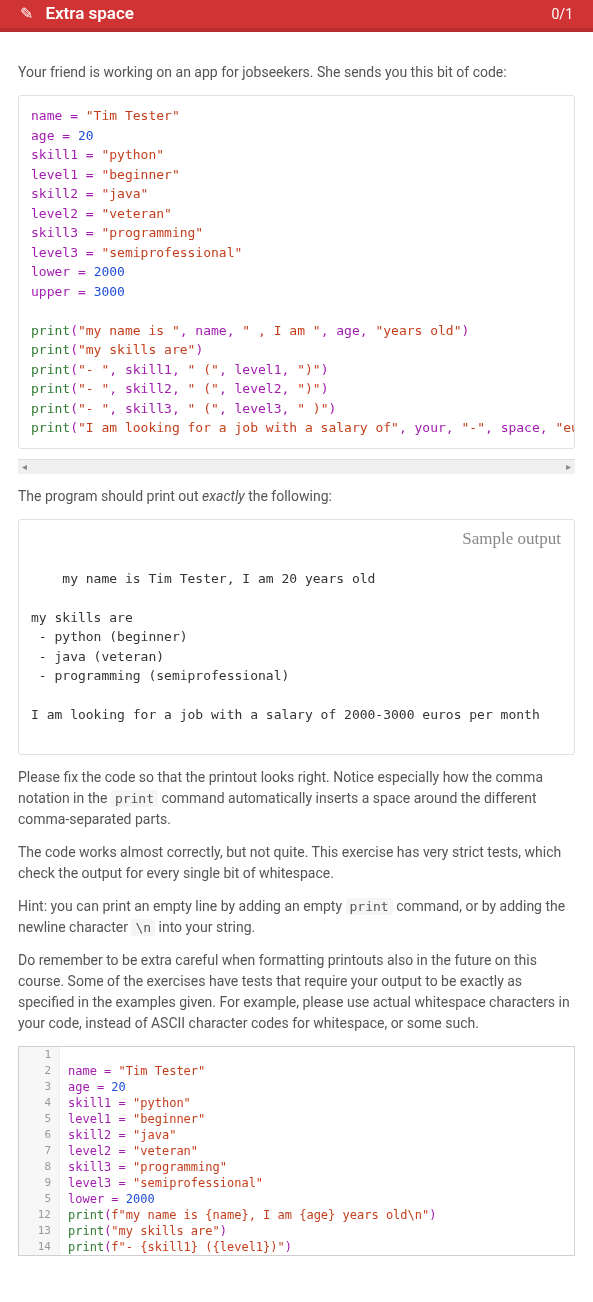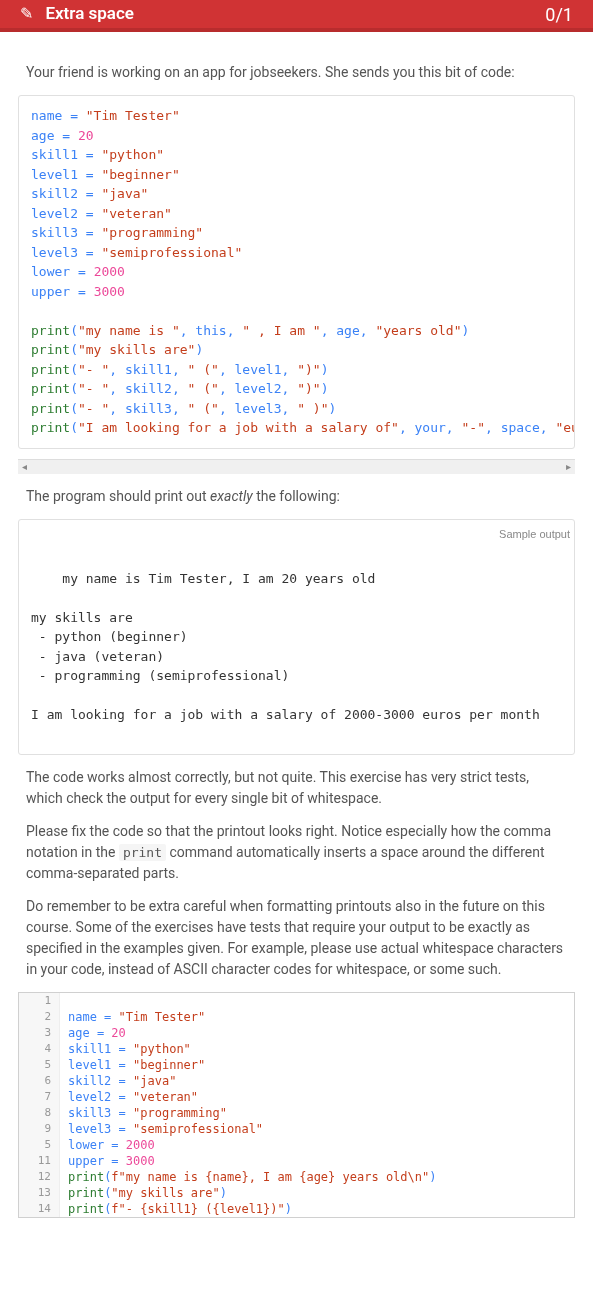--- a/index.html
+++ b/index.html
@@ -1,26 +1,26 @@
 <!DOCTYPE html>
 <html><head>
 <meta charset="utf-8">
 <style>
 html,body{margin:0;padding:0;font-family:-apple-system,BlinkMacSystemFont,"Segoe UI",Roboto,sans-serif;background:#fff;color:#333;font-size:14px;line-height:1.5}
 .header{background:#d03334;color:#fff;padding:0 20px;display:flex;align-items:center;height:28px;overflow:hidden;border-bottom:4px solid #b82c2d}
 .header-icon{margin-right:12px;font-size:16px}
 .header-title{font-size:17px;font-weight:600;flex:1}
-.header-score{font-size:18px}
+.header-score{font-size:14px}
 .content{padding:18px}
-p{color:#555;margin:12px 8px}
+p{color:#555;margin:12px 0}
 .codebox{border:1px solid #e0e0e0;border-radius:3px;padding:10px 12px;font-family:Consolas,Monaco,monospace;font-size:13px;overflow-x:auto;white-space:pre;margin:10px 0;position:relative}
-.sample-label{position:absolute;top:6px;right:4px;font-size:11px;color:#888;font-family:Liberation Sans, sans-serif}
-.kw{color:#3b82f6}
+.sample-label{position:absolute;top:6px;right:13px;font-size:17px;color:#888;font-family:Liberation Serif, serif}
+.kw{color:#a21caf}
 .str{color:#c43e1c}
-.num{color:#ec4899}
+.num{color:#1d4ed8}
 .fn{color:#2e7d32}
 .inline-code{font-family:Consolas,Monaco,monospace;background:#f5f5f5;padding:1px 4px;border-radius:2px;font-size:13px}
 em{}
 .editor{border:1px solid #d0d0d0;font-family:Consolas,Monaco,monospace;font-size:12px;overflow:hidden}
 .editor-row{display:flex}
 .gutter{background:#f7f7f7;color:#999;text-align:right;padding:0 8px;user-select:none;min-width:24px;border-right:1px solid #eee;font-size:11px;line-height:16px}
 .line{line-height:16px;padding-left:8px;white-space:pre}
 .scrollhint{height:14px;background:#f0f0f0;border-top:1px solid #ddd;display:flex;justify-content:space-between;align-items:center;padding:0 4px;font-size:10px;color:#888}
 </style>
 </head>
@@ -39,21 +39,21 @@
 <span class="kw">age = </span><span class="num">20</span>
 <span class="kw">skill1 = </span><span class="str">"python"</span>
 <span class="kw">level1 = </span><span class="str">"beginner"</span>
 <span class="kw">skill2 = </span><span class="str">"java"</span>
 <span class="kw">level2 = </span><span class="str">"veteran"</span>
 <span class="kw">skill3 = </span><span class="str">"programming"</span>
 <span class="kw">level3 = </span><span class="str">"semiprofessional"</span>
 <span class="kw">lower = </span><span class="num">2000</span>
 <span class="kw">upper = </span><span class="num">3000</span>
 <span class="kw"></span>
-<span class="fn">print</span><span class="kw">(</span><span class="str">"my name is "</span><span class="kw">, this, </span><span class="str">" , I am "</span><span class="kw">, age, </span><span class="str">"years old"</span><span class="kw">)</span>
+<span class="fn">print</span><span class="kw">(</span><span class="str">"my name is "</span><span class="kw">, name, </span><span class="str">" , I am "</span><span class="kw">, age, </span><span class="str">"years old"</span><span class="kw">)</span>
 <span class="fn">print</span><span class="kw">(</span><span class="str">"my skills are"</span><span class="kw">)</span>
 <span class="fn">print</span><span class="kw">(</span><span class="str">"- "</span><span class="kw">, skill1, </span><span class="str">" ("</span><span class="kw">, level1, </span><span class="str">")"</span><span class="kw">)</span>
 <span class="fn">print</span><span class="kw">(</span><span class="str">"- "</span><span class="kw">, skill2, </span><span class="str">" ("</span><span class="kw">, level2, </span><span class="str">")"</span><span class="kw">)</span>
 <span class="fn">print</span><span class="kw">(</span><span class="str">"- "</span><span class="kw">, skill3, </span><span class="str">" ("</span><span class="kw">, level3, </span><span class="str">" )"</span><span class="kw">)</span>
 <span class="fn">print</span><span class="kw">(</span><span class="str">"I am looking for a job with a salary of"</span><span class="kw">, your, </span><span class="str">"-"</span><span class="kw">, space, </span><span class="str">"euros per mo</span></div>
   <div class="scrollhint">
       <span>◂</span>
       <span>▸</span>
     </div>
 
@@ -64,22 +64,23 @@
     <span id="sample-text">my name is Tim Tester, I am 20 years old
 
 my skills are
  - python (beginner)
  - java (veteran)
  - programming (semiprofessional)
 
 I am looking for a job with a salary of 2000-3000 euros per month</span>
   </div>
 
+  <p id="p-fix2">Please fix the code so that the printout looks right. Notice especially how the comma notation in the <span class="inline-code">print</span> command automatically inserts a space around the different comma-separated parts.</p>
   <p>The code works almost correctly, but not quite. This exercise has very strict tests, which check the output for every single bit of whitespace.</p>
-  <p id="p-fix2">Please fix the code so that the printout looks right. Notice especially how the comma notation in the <span class="inline-code">print</span> command automatically inserts a space around the different comma-separated parts.</p>
+  <p id="p-hint">Hint: you can print an empty line by adding an empty <span class="inline-code">print</span> command, or by adding the newline character <span class="inline-code">\n</span> into your string.</p>
   <p>Do remember to be extra careful when formatting printouts also in the future on this course. Some of the exercises have tests that require your output to be exactly as specified in the examples given. For example, please use actual whitespace characters in your code, instead of ASCII character codes for whitespace, or some such.</p>
 
   <div class="editor" id="editor">
       <div class="editor-row">
         <div class="gutter">1</div>
         <div class="line"><span class="kw"></span></div>
       </div>
       <div class="editor-row">
         <div class="gutter">2</div>
         <div class="line"><span class="kw">name = </span><span class="str">"Tim Tester"</span></div>
@@ -110,24 +111,20 @@
       </div>
       <div class="editor-row">
         <div class="gutter">9</div>
         <div class="line"><span class="kw">level3 = </span><span class="str">"semiprofessional"</span></div>
       </div>
       <div class="editor-row">
         <div class="gutter">5</div>
         <div class="line"><span class="kw">lower = </span><span class="num">2000</span></div>
       </div>
       <div class="editor-row">
-        <div class="gutter">11</div>
-        <div class="line"><span class="kw">upper = </span><span class="num">3000</span></div>
-      </div>
-      <div class="editor-row">
         <div class="gutter">12</div>
         <div class="line"><span class="fn">print</span><span class="kw">(</span><span class="str">f"my name is {name}, I am {age} years old\n"</span><span class="kw">)</span></div>
       </div>
       <div class="editor-row">
         <div class="gutter">13</div>
         <div class="line"><span class="fn">print</span><span class="kw">(</span><span class="str">"my skills are"</span><span class="kw">)</span></div>
       </div>
       <div class="editor-row">
         <div class="gutter">14</div>
         <div class="line"><span class="fn">print</span><span class="kw">(</span><span class="str">f"- {skill1} ({level1})"</span><span class="kw">)</span></div>

